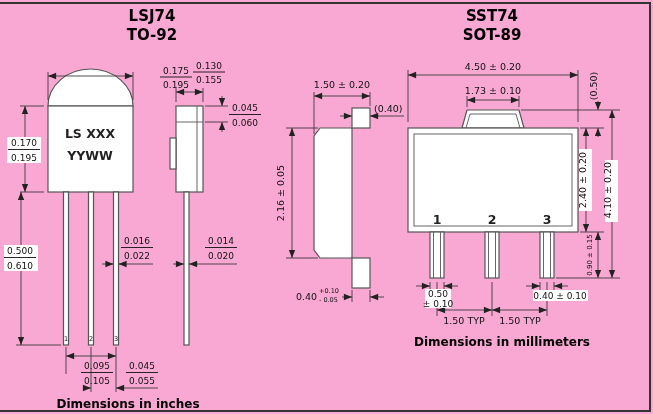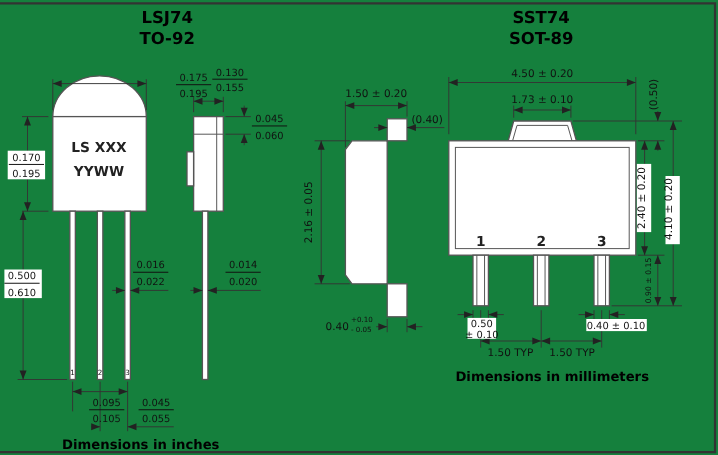--- a/index.html
+++ b/index.html
@@ -1,16 +1,16 @@
 <!DOCTYPE html>
 <html><head>
 <meta charset="utf-8">
 <style>
   html,body{margin:0;padding:0;background:#fff}
-  .stage{position:relative;width:653px;height:414px;background:#15803d;overflow:hidden}
+  .stage{position:relative;width:653px;height:414px;background:#f9a8d4;overflow:hidden}
   svg{display:block}
   text{font-family:"DejaVu Sans","Liberation Sans",sans-serif;fill:#111;text-anchor:middle}
   .title{font-size:15px;font-weight:bold;fill:#000}
   .cap{font-size:12px;font-weight:bold;fill:#000}
   .mark{font-size:12.5px;font-weight:bold;fill:#222}
   .pinno{font-size:12.5px;font-weight:bold;fill:#222}
   .t{font-size:9px}
   .lab{font-size:9.5px}
   .labs{font-size:9.5px;text-anchor:start}
   .tiny{font-size:6.5px}

